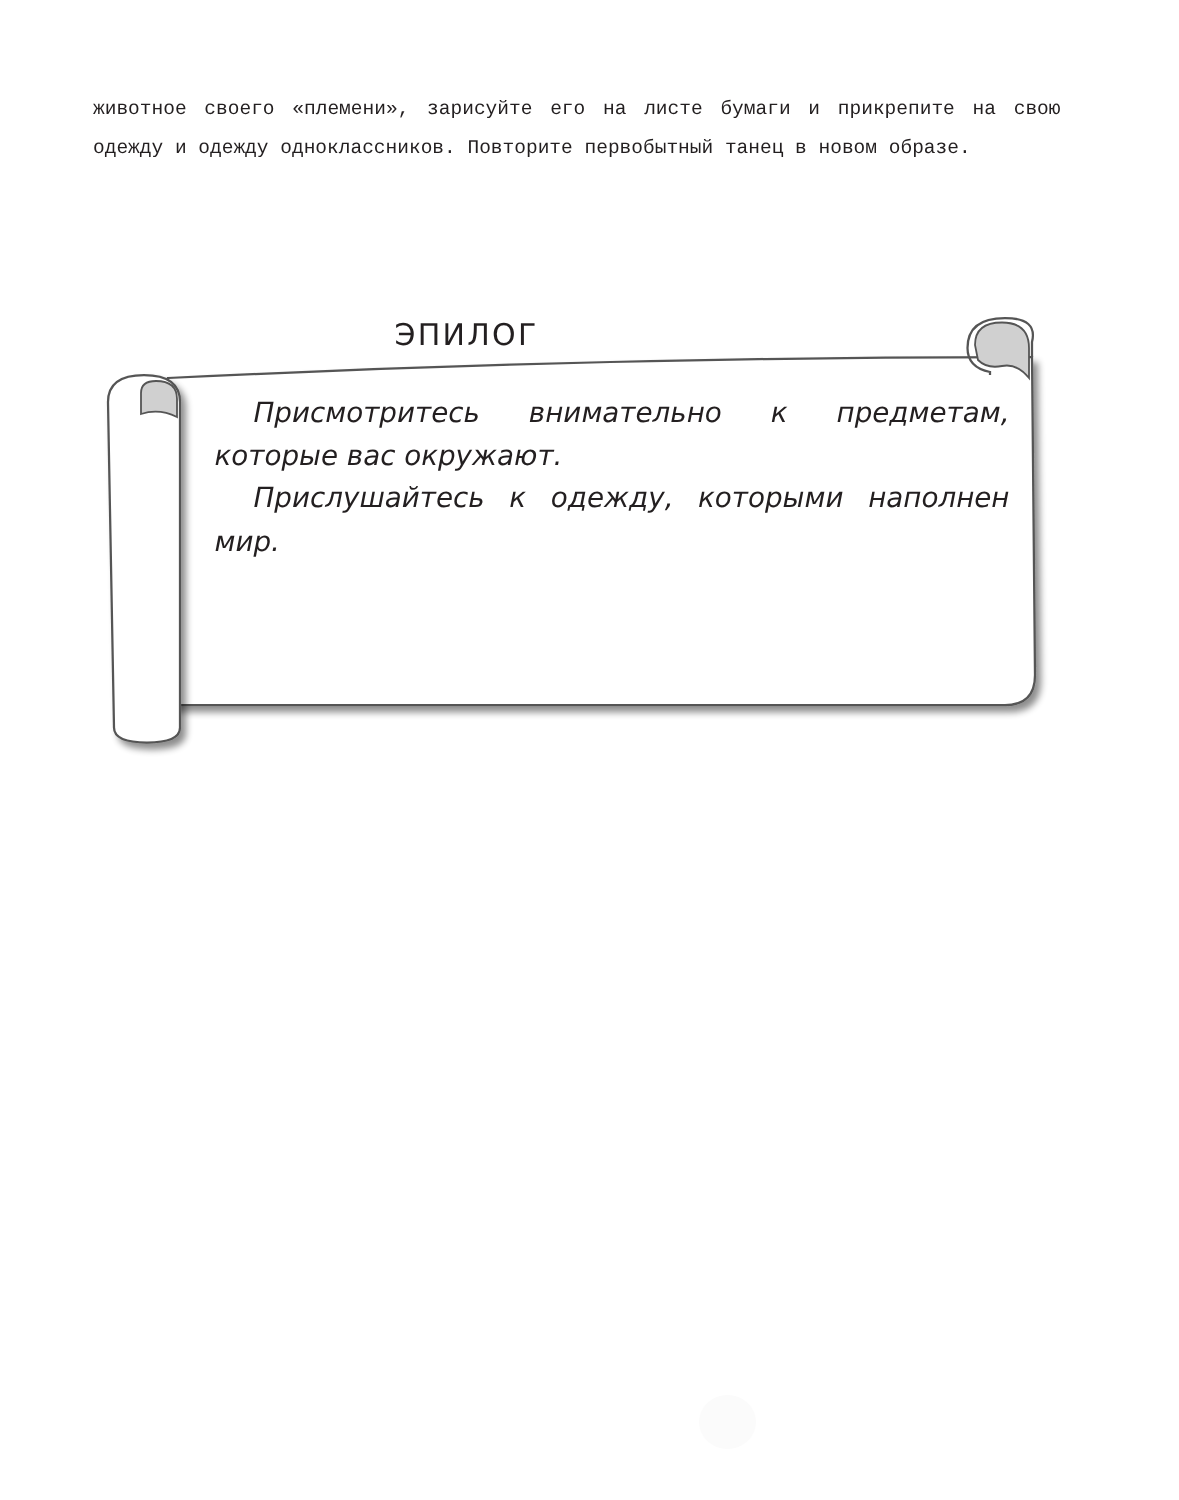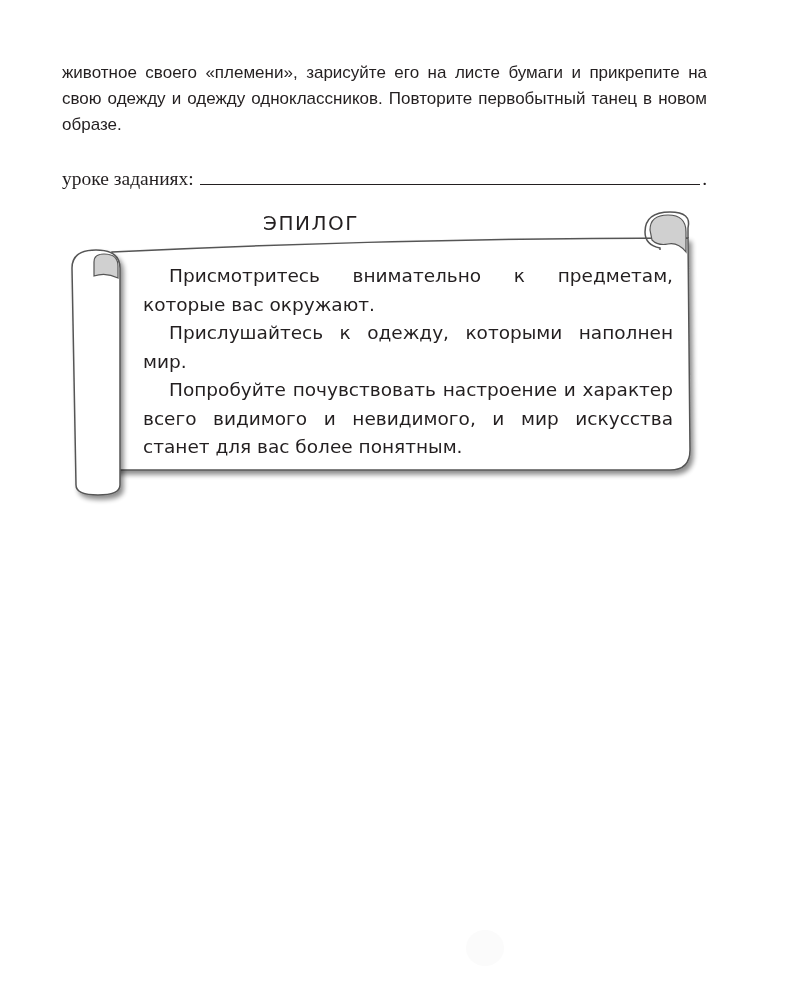--- a/index.html
+++ b/index.html
@@ -1,60 +1,55 @@
 <!DOCTYPE html>
 <html><head>
   <meta charset="utf-8">
   <style>
     html, body { margin: 0; padding: 0; background: #ffffff; }
     body { width: 786px; height: 1000px; position: relative; overflow: hidden; }
     .page { position: absolute; left: 0; top: 0; width: 786px; height: 1000px; }
     .body-text {
       position: absolute; left: 62px; width: 645px;
-      font-family: Liberation Sans, sans-serif; font-size: 17px; color: #231f20;
+      font-family: Liberation Mono, monospace; font-size: 13px; color: #231f20;
       line-height: 26px; text-align: justify; margin: 0;
     }
     .p1 { top: 60px; }
     .p2 { top: 128px; text-indent: 26px; }
     .answer-line-wrap {
       position: absolute; left: 62px; top: 164px; width: 645px; height: 26px;
       font-family: "Liberation Serif", serif; font-size: 19.5px; color: #231f20; line-height: 26px;
       display: flex; align-items: baseline;
     }
     .answer-line {
       flex: 1; border-bottom: 1.5px solid #231f20; height: 20px; margin-left: 6px; margin-right: 2px;
     }
     .epilog-title {
       position: absolute; left: 0; width: 622px; top: 211px; text-align: center;
       font-family: "DejaVu Sans", sans-serif; font-size: 20px; letter-spacing: 1.5px; color: #231f20;
     }
     svg.scroll { position: absolute; left: 0; top: 0; }
     .scroll-text {
       position: absolute; left: 143px; top: 262px; width: 530px;
-      font-family: "DejaVu Sans", sans-serif; font-size: 18.5px; color: #231f20;
+      font-family: "DejaVu Sans", sans-serif; font-style: italic; font-size: 18.5px; color: #231f20;
       line-height: 28.5px; margin: 0;
     }
     .scroll-text p { margin: 0; text-indent: 26px; text-align: justify; }
     .page-mark {
       position: absolute; left: 466px; top: 930px; width: 38px; height: 36px; border-radius: 50%;
       background: #fbfbfb;
     }
   </style>
 </head>
 <body>
 
 <div class="page">
 
   <p class="body-text p1">животное своего «племени», зарисуйте его на листе бумаги и прикрепите на свою одежду и одежду одноклассников. Повторите первобытный танец в новом образе.</p>
 
-  <div class="answer-line-wrap">
-    <span>уроке заданиях:</span>
-    <span class="answer-line"></span>
-    <span>.</span>
-  </div>
 
   <div class="epilog-title">ЭПИЛОГ</div>
 
   <svg class="scroll" width="786" height="1000" viewBox="0 0 786 1000">
     <defs>
       <filter id="sh" x="-10%" y="-10%" width="130%" height="130%">
         <feGaussianBlur in="SourceAlpha" stdDeviation="2.5"></feGaussianBlur>
         <feOffset dx="3" dy="4"></feOffset>
         <feComponentTransfer>
             <feFuncA type="linear" slope="0.45"></feFuncA>
@@ -71,17 +66,16 @@
     <path d="M688 238 L 688 228 Q 692 212 670 212 Q 645 212 645 232 Q 645 245 660 248 L 660 250" fill="none" stroke="#555" stroke-width="1.5"></path>
     <path d="M650 230 Q 650 215 668 215 Q 686 215 686 232 L 686 252 Q 678 242 668 244 Q 658 246 652 240 Z" fill="#d0d0d0" stroke="#555" stroke-width="1.2"></path>
 
     <path d="M72 268 Q 72 250 96 250 Q 120 250 120 268 L 120 485 Q 120 495 98 495 Q 76 495 76 485 Z" fill="#ffffff" stroke="#555" stroke-width="1.5" filter="url(#sh)"></path>
     <path d="M94 262 Q 94 254 104 254 Q 118 254 118 266 L 118 278 Q 106 272 94 276 Z" fill="#d0d0d0" stroke="#555" stroke-width="1.2"></path>
   </svg>
 
   <div class="scroll-text">
     <p>Присмотритесь внимательно к предметам, которые вас окружают.</p>
     <p>Прислушайтесь к одежду, которыми наполнен мир.</p>
-    <p>Попробуйте почувствовать настроение и характер всего видимого и невидимого, и мир искусства станет для вас более понятным.</p>
   </div>
 
   <div class="page-mark"></div>
 </div>
 
 </body></html>

